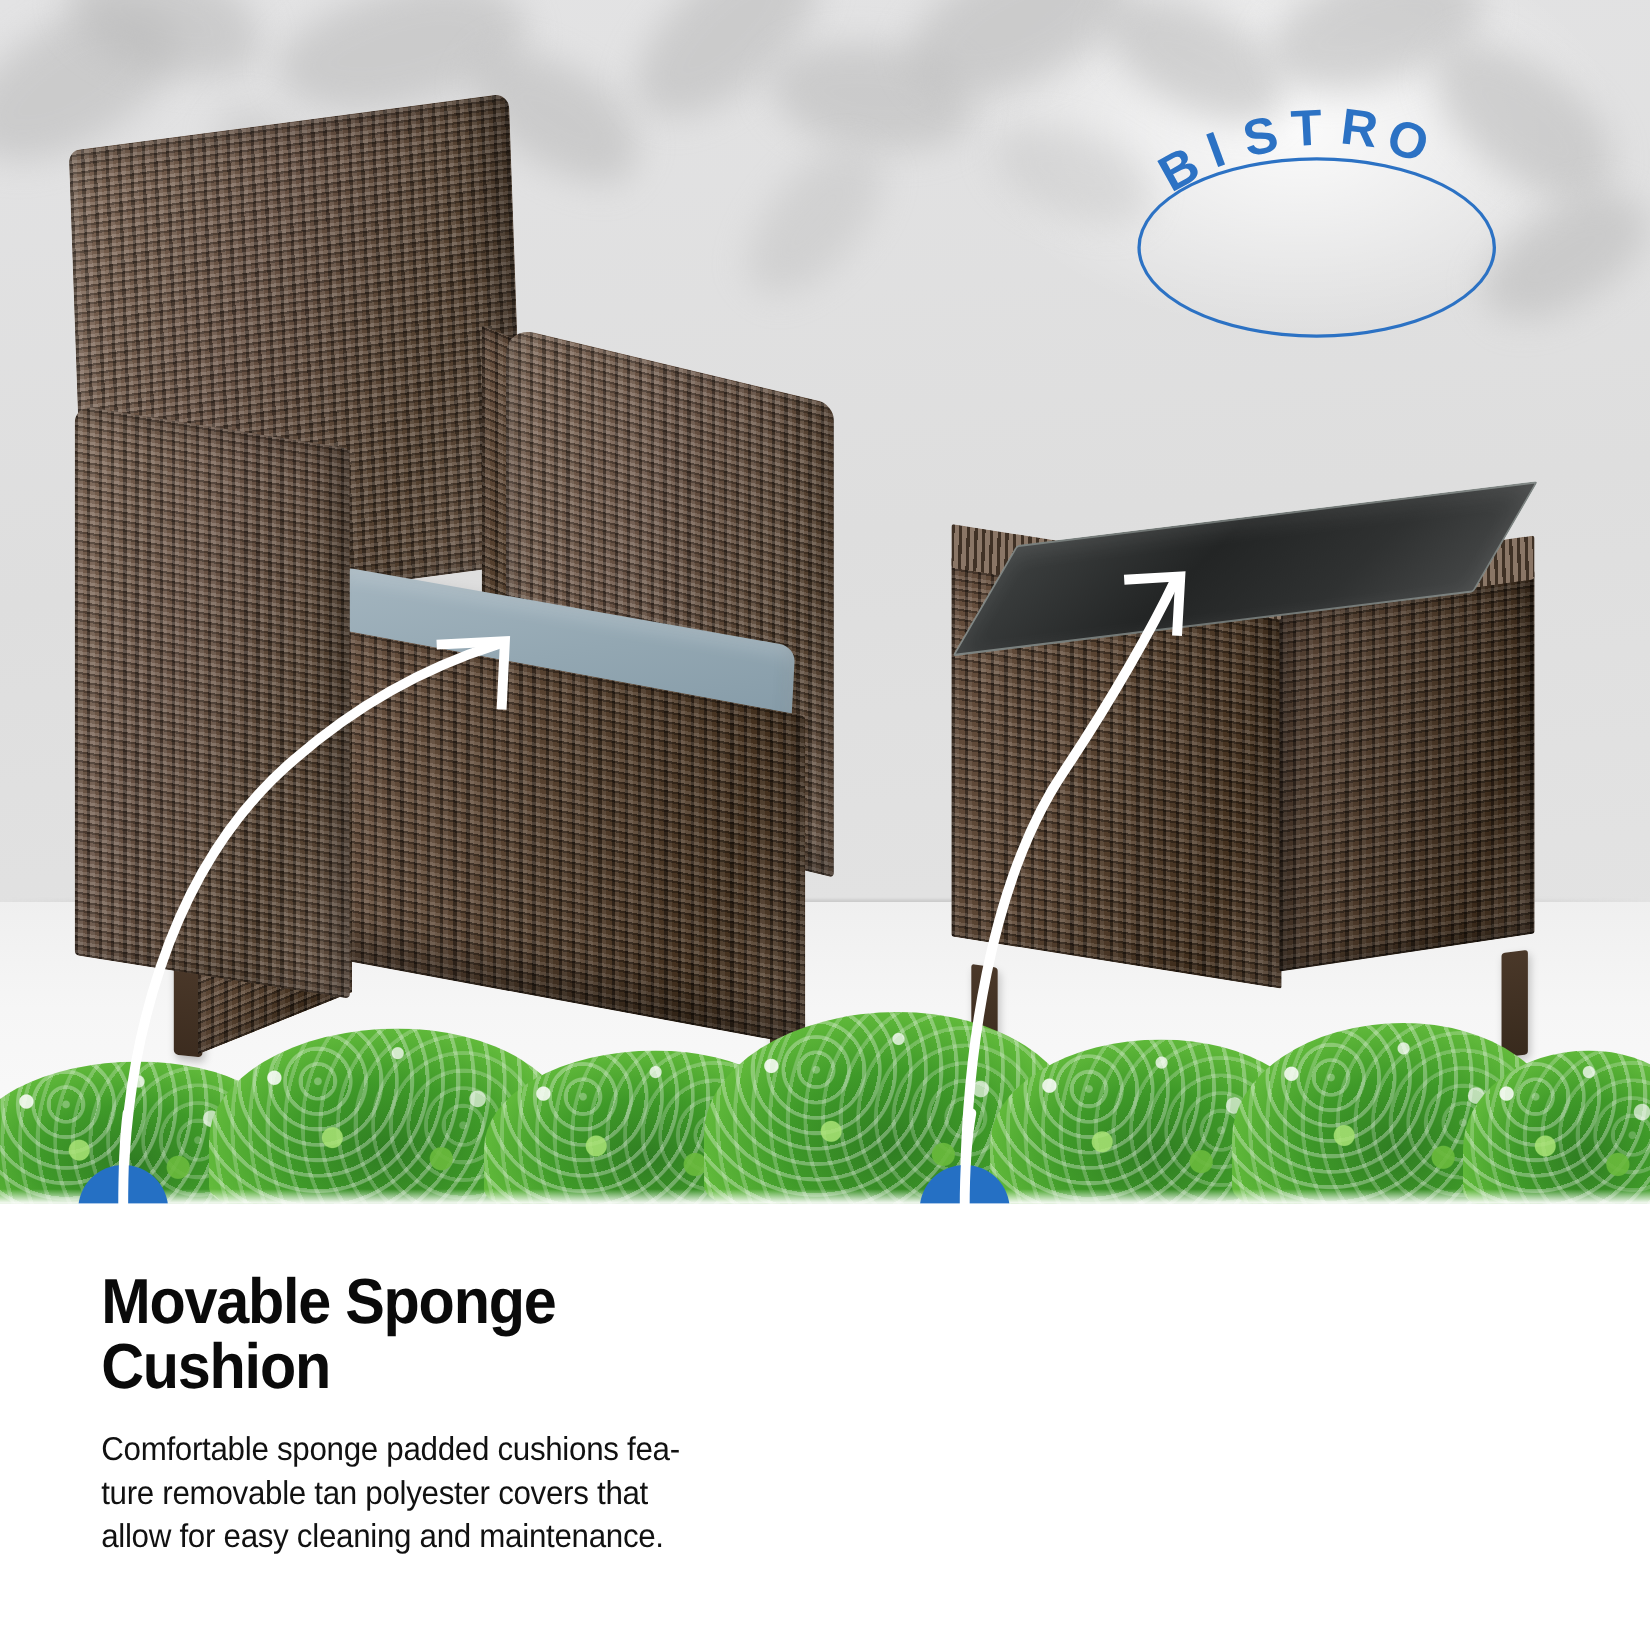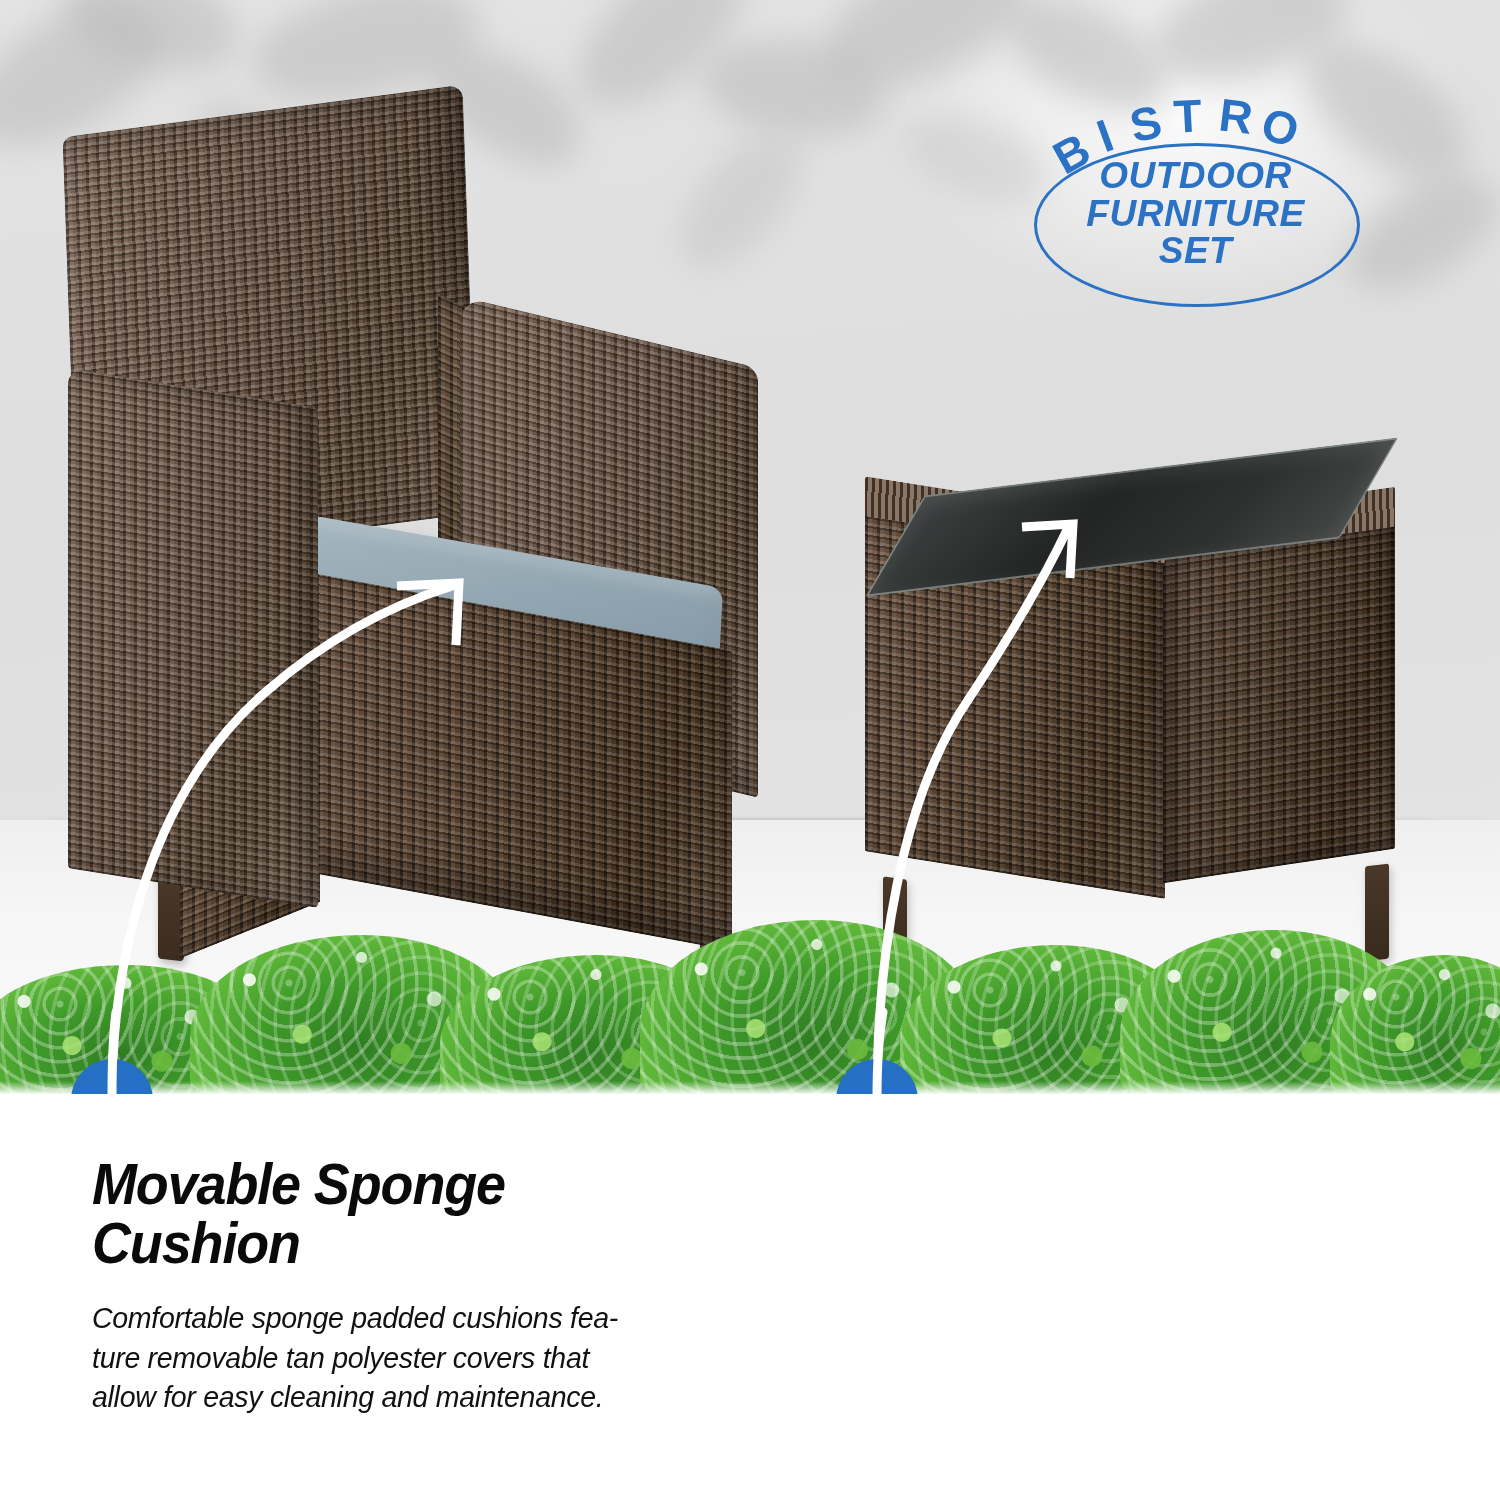--- a/index.html
+++ b/index.html
@@ -184,21 +184,21 @@
     position:absolute;left:18px;top:72px;width:315px;text-align:center;
     color:#2c72c4;font-weight:700;font-style:italic;line-height:1.02;
     font-family:"Liberation Sans", sans-serif;
   }
   .badge-line{display:block;white-space:nowrap;}
   #badge-l1{font-size:37px;letter-spacing:.5px;}
   #badge-l2{font-size:37px;letter-spacing:.5px;}
   #badge-l3{font-size:37px;letter-spacing:.5px;}
 
   
-  #copy-area{position:absolute;left:0;top:1094px;width:1500px;height:406px;background:#fff;font-style:italic;}
+  #copy-area{position:absolute;left:0;top:1094px;width:1500px;height:406px;background:#fff;}
   .col{position:absolute;top:60px;}
   #col-left{left:92px;width:665px;}
   #col-right{left:855px;width:600px;}
   .feature-title{
     font-family:"Liberation Sans", sans-serif;
     font-weight:700;font-size:58px;line-height:1.02;color:#0a0a0a;
     letter-spacing:-1.2px;margin:0 0 26px 0;
     transform:scaleX(.93);transform-origin:left center;
     white-space:pre-line;
   }
@@ -269,25 +269,20 @@
 <div id="badge">
   <div id="badge-ellipse" style="border-color: rgb(44, 114, 196);"></div>
   <div id="badge-arch">
     <span class="arch-letter" style="left: 48px; top: 38px; transform: rotate(-29deg); color: rgb(44, 114, 196);">B</span>
     <span class="arch-letter" style="left: 88px; top: 22px; transform: rotate(-20deg); color: rgb(44, 114, 196);">I</span>
     <span class="arch-letter" style="left: 116px; top: 11px; transform: rotate(-12deg); color: rgb(44, 114, 196);">S</span>
     <span class="arch-letter" style="left: 155px; top: 4px; transform: rotate(-3deg); color: rgb(44, 114, 196);">T</span>
     <span class="arch-letter" style="left: 196px; top: 4px; transform: rotate(7deg); color: rgb(44, 114, 196);">R</span>
     <span class="arch-letter" style="left: 234px; top: 14px; transform: rotate(18deg); color: rgb(44, 114, 196);">O</span>
   </div>
-  <div id="badge-lines" style="color: rgb(44, 114, 196);">
-    <span class="badge-line" id="badge-l1">OUTDOOR</span>
-    <span class="badge-line" id="badge-l2">FURNITURE</span>
-    <span class="badge-line" id="badge-l3">SET</span>
-  </div>
 </div>
 
 <svg id="annot-layer" viewBox="0 0 1500 1200" width="1500" height="1200">
 
   <path d="M 112 1098 C 112 960, 150 790, 268 690 C 330 636, 395 604, 452 586" fill="none" stroke="#ffffff" stroke-width="9" stroke-linecap="round"></path>
   <path d="M 397 586 L 459 583 L 456 645" fill="none" stroke="#ffffff" stroke-width="9" stroke-linecap="butt" stroke-linejoin="miter"></path>
 
   <path d="M 877 1098 C 877 960, 900 800, 968 700 C 1012 634, 1048 570, 1068 528" fill="none" stroke="#ffffff" stroke-width="9" stroke-linecap="round"></path>
   <path d="M 1022 527 L 1073 524 L 1070 578" fill="none" stroke="#ffffff" stroke-width="9" stroke-linecap="butt" stroke-linejoin="miter"></path>
 

